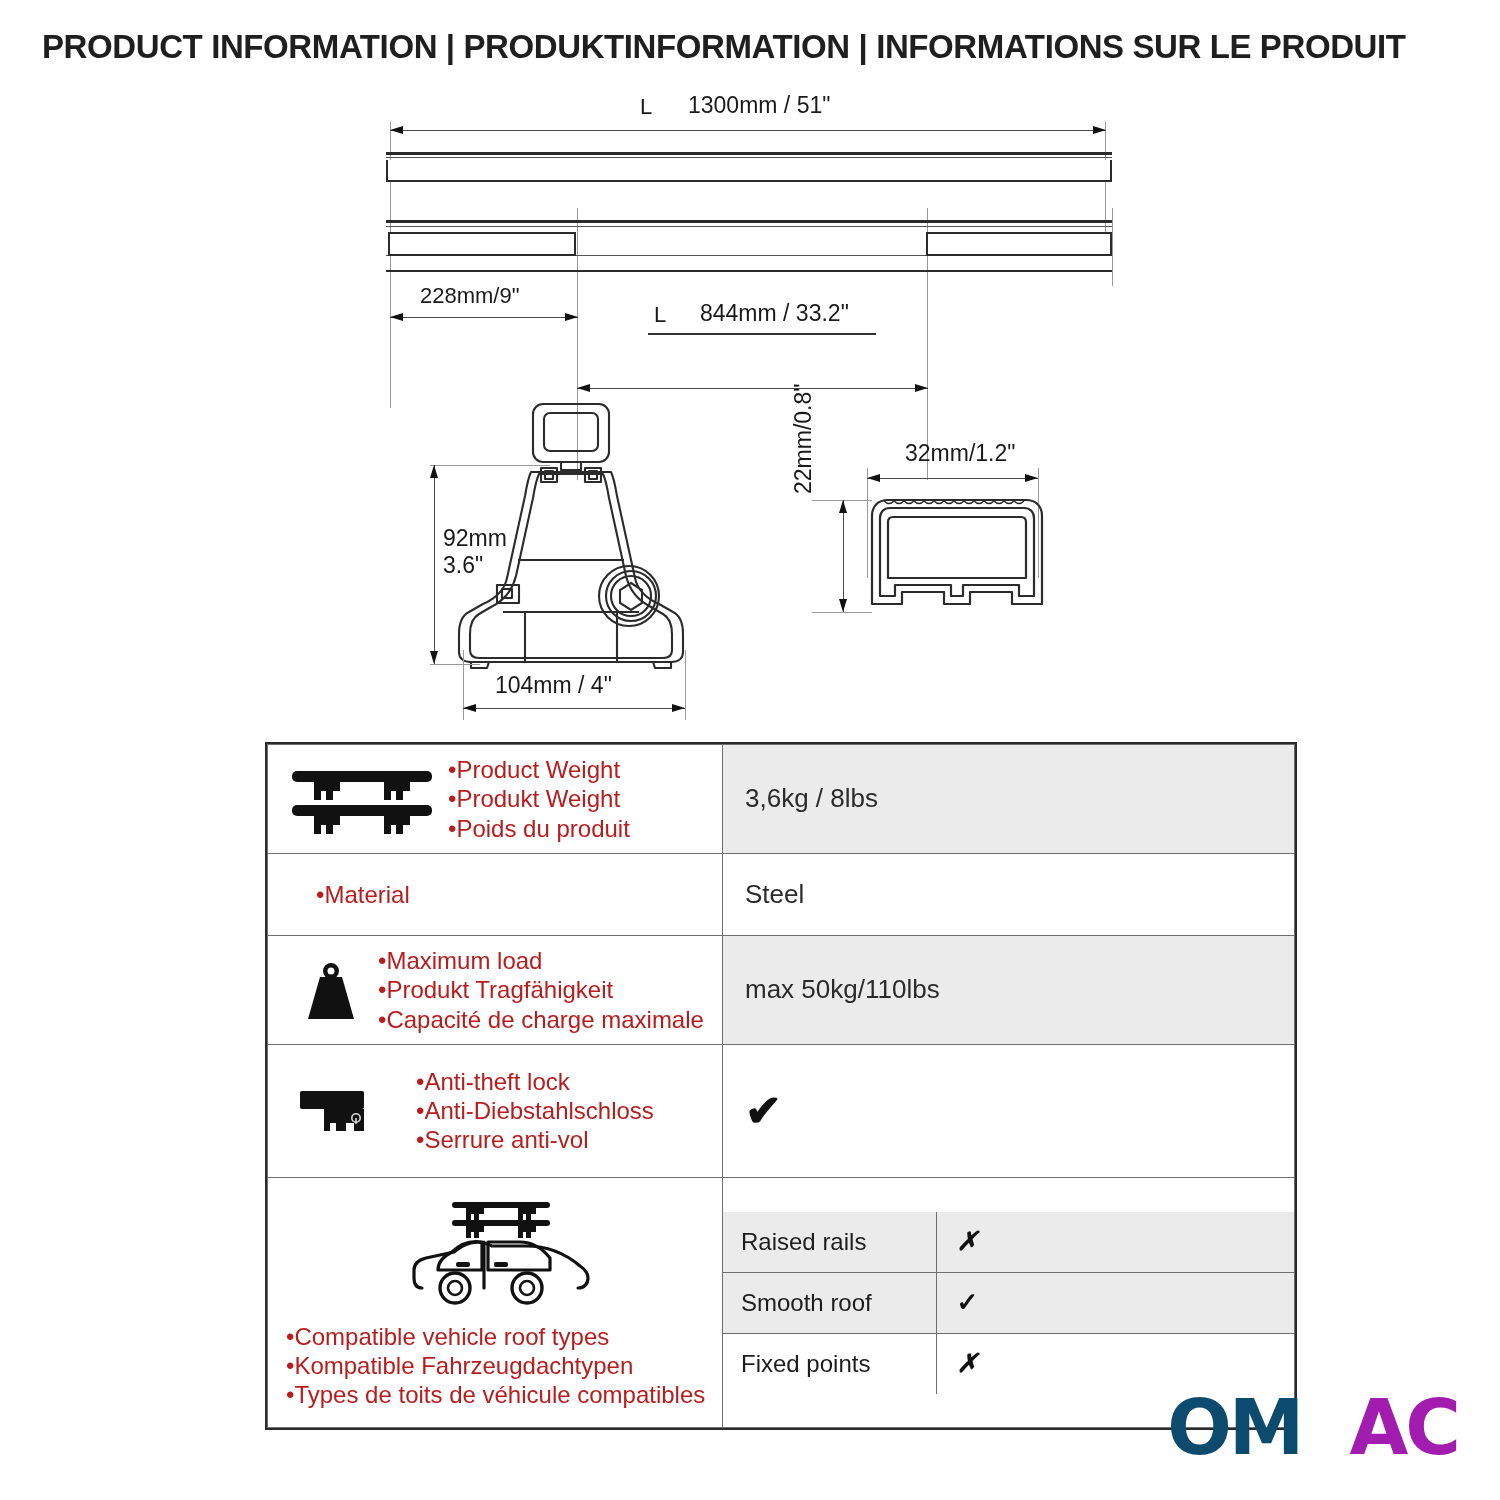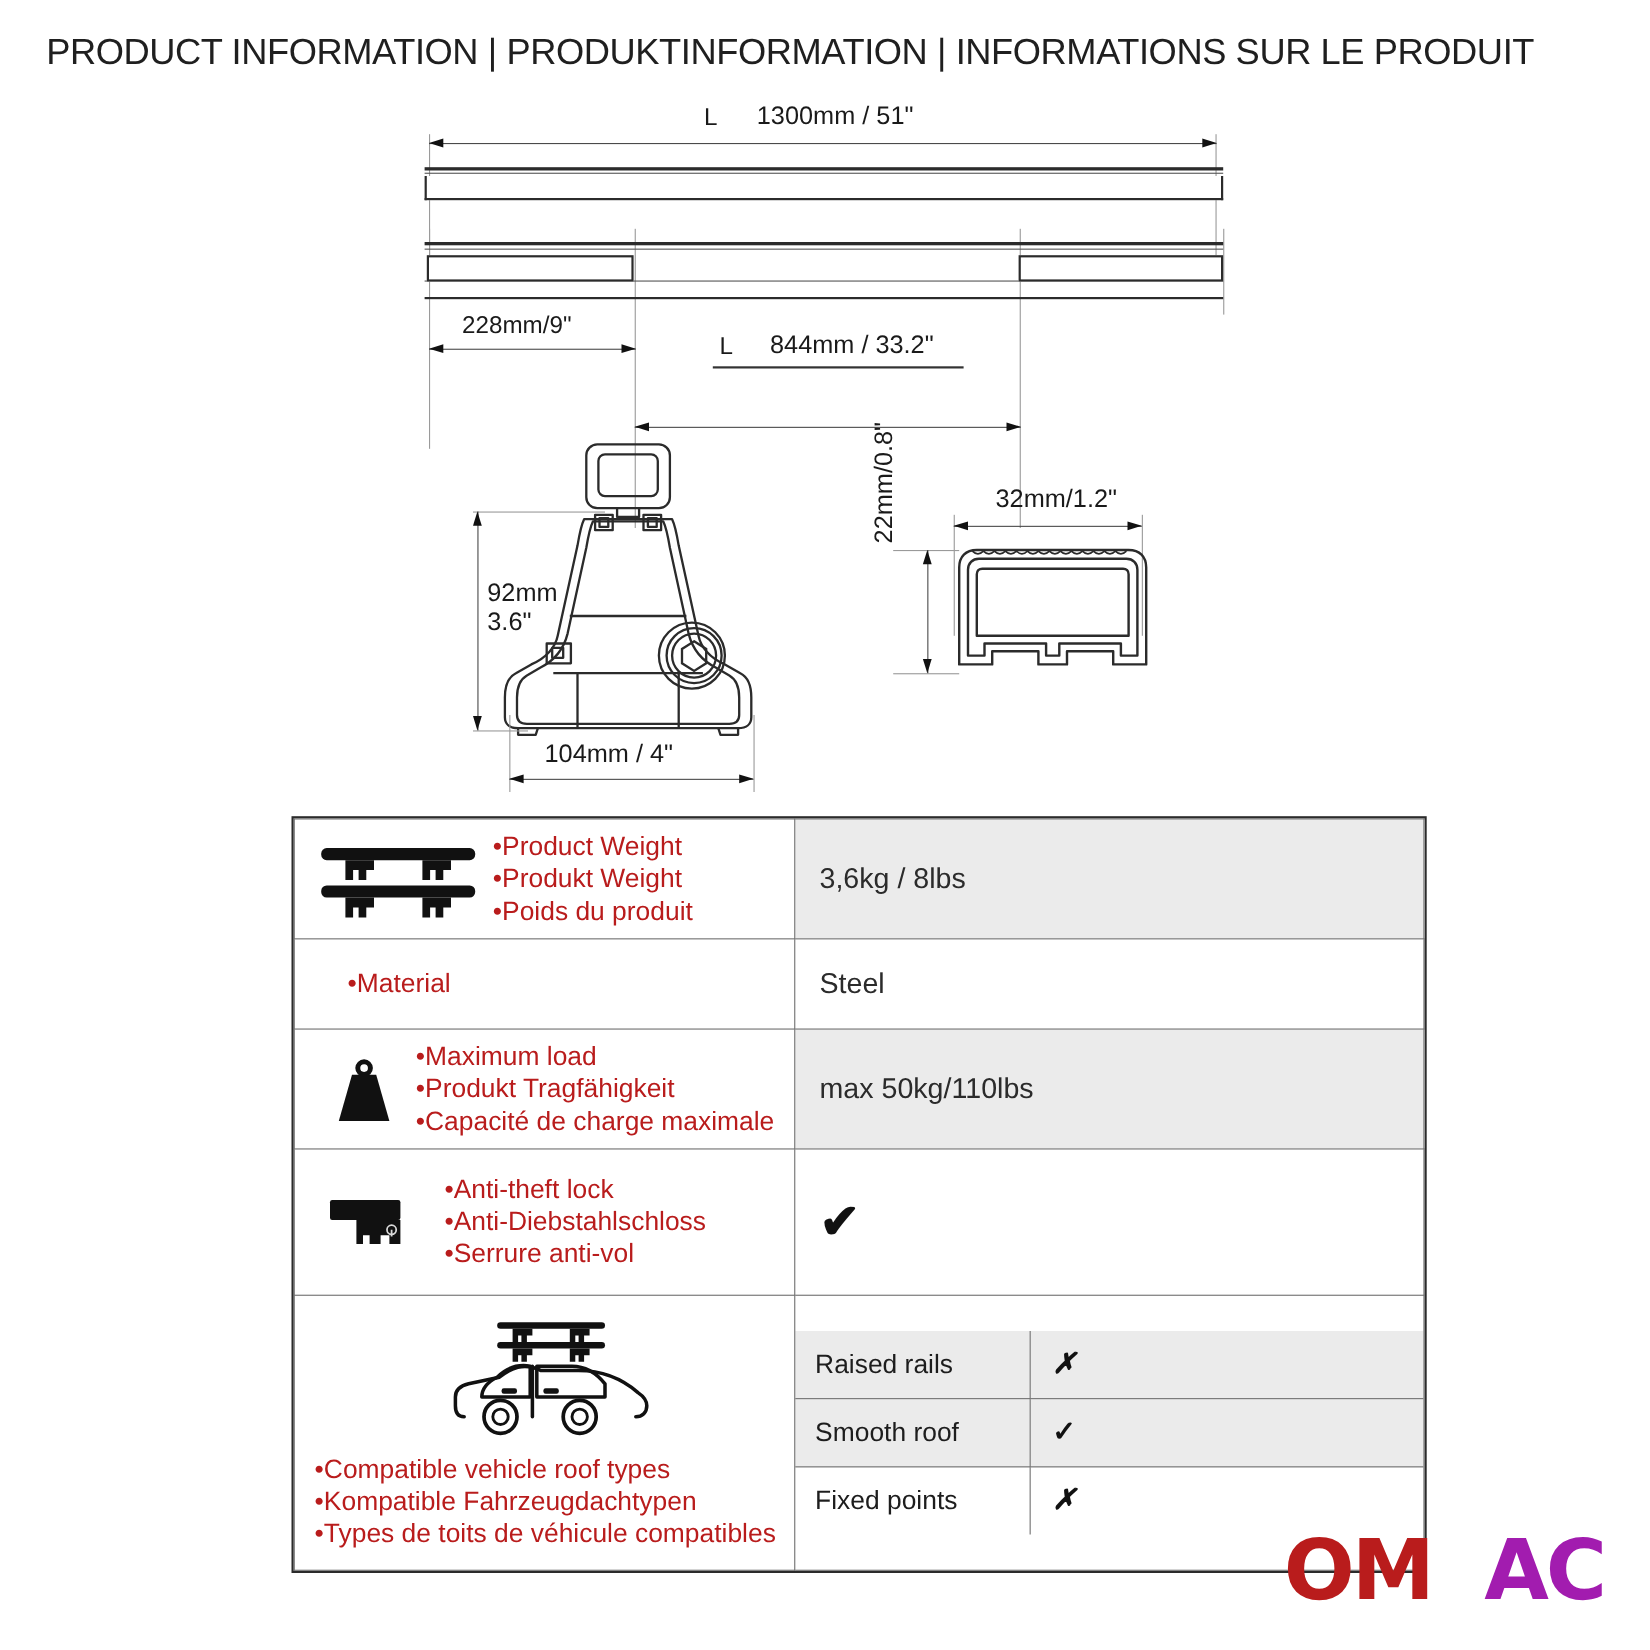--- a/index.html
+++ b/index.html
@@ -11,21 +11,21 @@
     overflow: hidden;
   }
   .page { position: relative; width: 1500px; height: 1500px; }
 
   
   .title {
     position: absolute;
     left: 42px; top: 28px;
     width: 1420px;
     font-size: 33px;
-    font-weight: normal;
+    font-weight: bold;
     letter-spacing: -0.4px;
     color: #1f1f1f;
     white-space: nowrap;
   }
 
   
   .drawing { position: absolute; left: 0; top: 80px; width: 1500px; height: 650px; }
 
   .dimtext {
     position: absolute;
@@ -108,21 +108,21 @@
   
   .logo {
     position: absolute;
     right: 42px; bottom: 34px;
     font-size: 76px;
     font-weight: bold;
     letter-spacing: -3px;
     line-height: 1;
     font-family: "DejaVu Sans", sans-serif;
   }
-  .logo .dark { color: #b91c1c; }
+  .logo .dark { color: #0c4a6e; }
   .logo .red { color: #a21caf; margin-left: 48px; }
 </style>
 </head>
 <body>
 
 <div class="page">
 
   <div class="title">PRODUCT INFORMATION | PRODUKTINFORMATION | INFORMATIONS SUR LE PRODUIT</div>
 
   <div class="drawing">
@@ -313,21 +313,21 @@
               <span>•Produkt Tragfähigkeit</span><br>
               <span>•Capacité de charge maximale</span>
             </span>
           </div>
         </td>
         <td class="val-cell shade">max 50kg/110lbs</td>
       </tr>
 
       <tr>
         <td class="lbl-cell" style="padding-top:22px; padding-bottom:22px;">
-          <div class="lbl-row" style="gap:32px;">
+          <div class="lbl-row" style="gap:44px;">
             <span class="icon-box" style="padding-left:12px;">
               <svg width="74" height="56" viewBox="0 0 74 56">
                 <g fill="#111">
                   <rect x="2" y="8" width="64" height="18" rx="2"></rect>
                   <path d="M26 26 h40 v22 h-10 v-8 h-8 v8 h-10 v-8 h-6 v8 h-6 z"></path>
                 </g>
                 <circle cx="58" cy="35" r="4.2" fill="none" stroke="#d9d9d9" stroke-width="1.6"></circle>
                 <line x1="58" y1="35" x2="58" y2="41" stroke="#d9d9d9" stroke-width="1.6"></line>
               </svg>
             </span>

